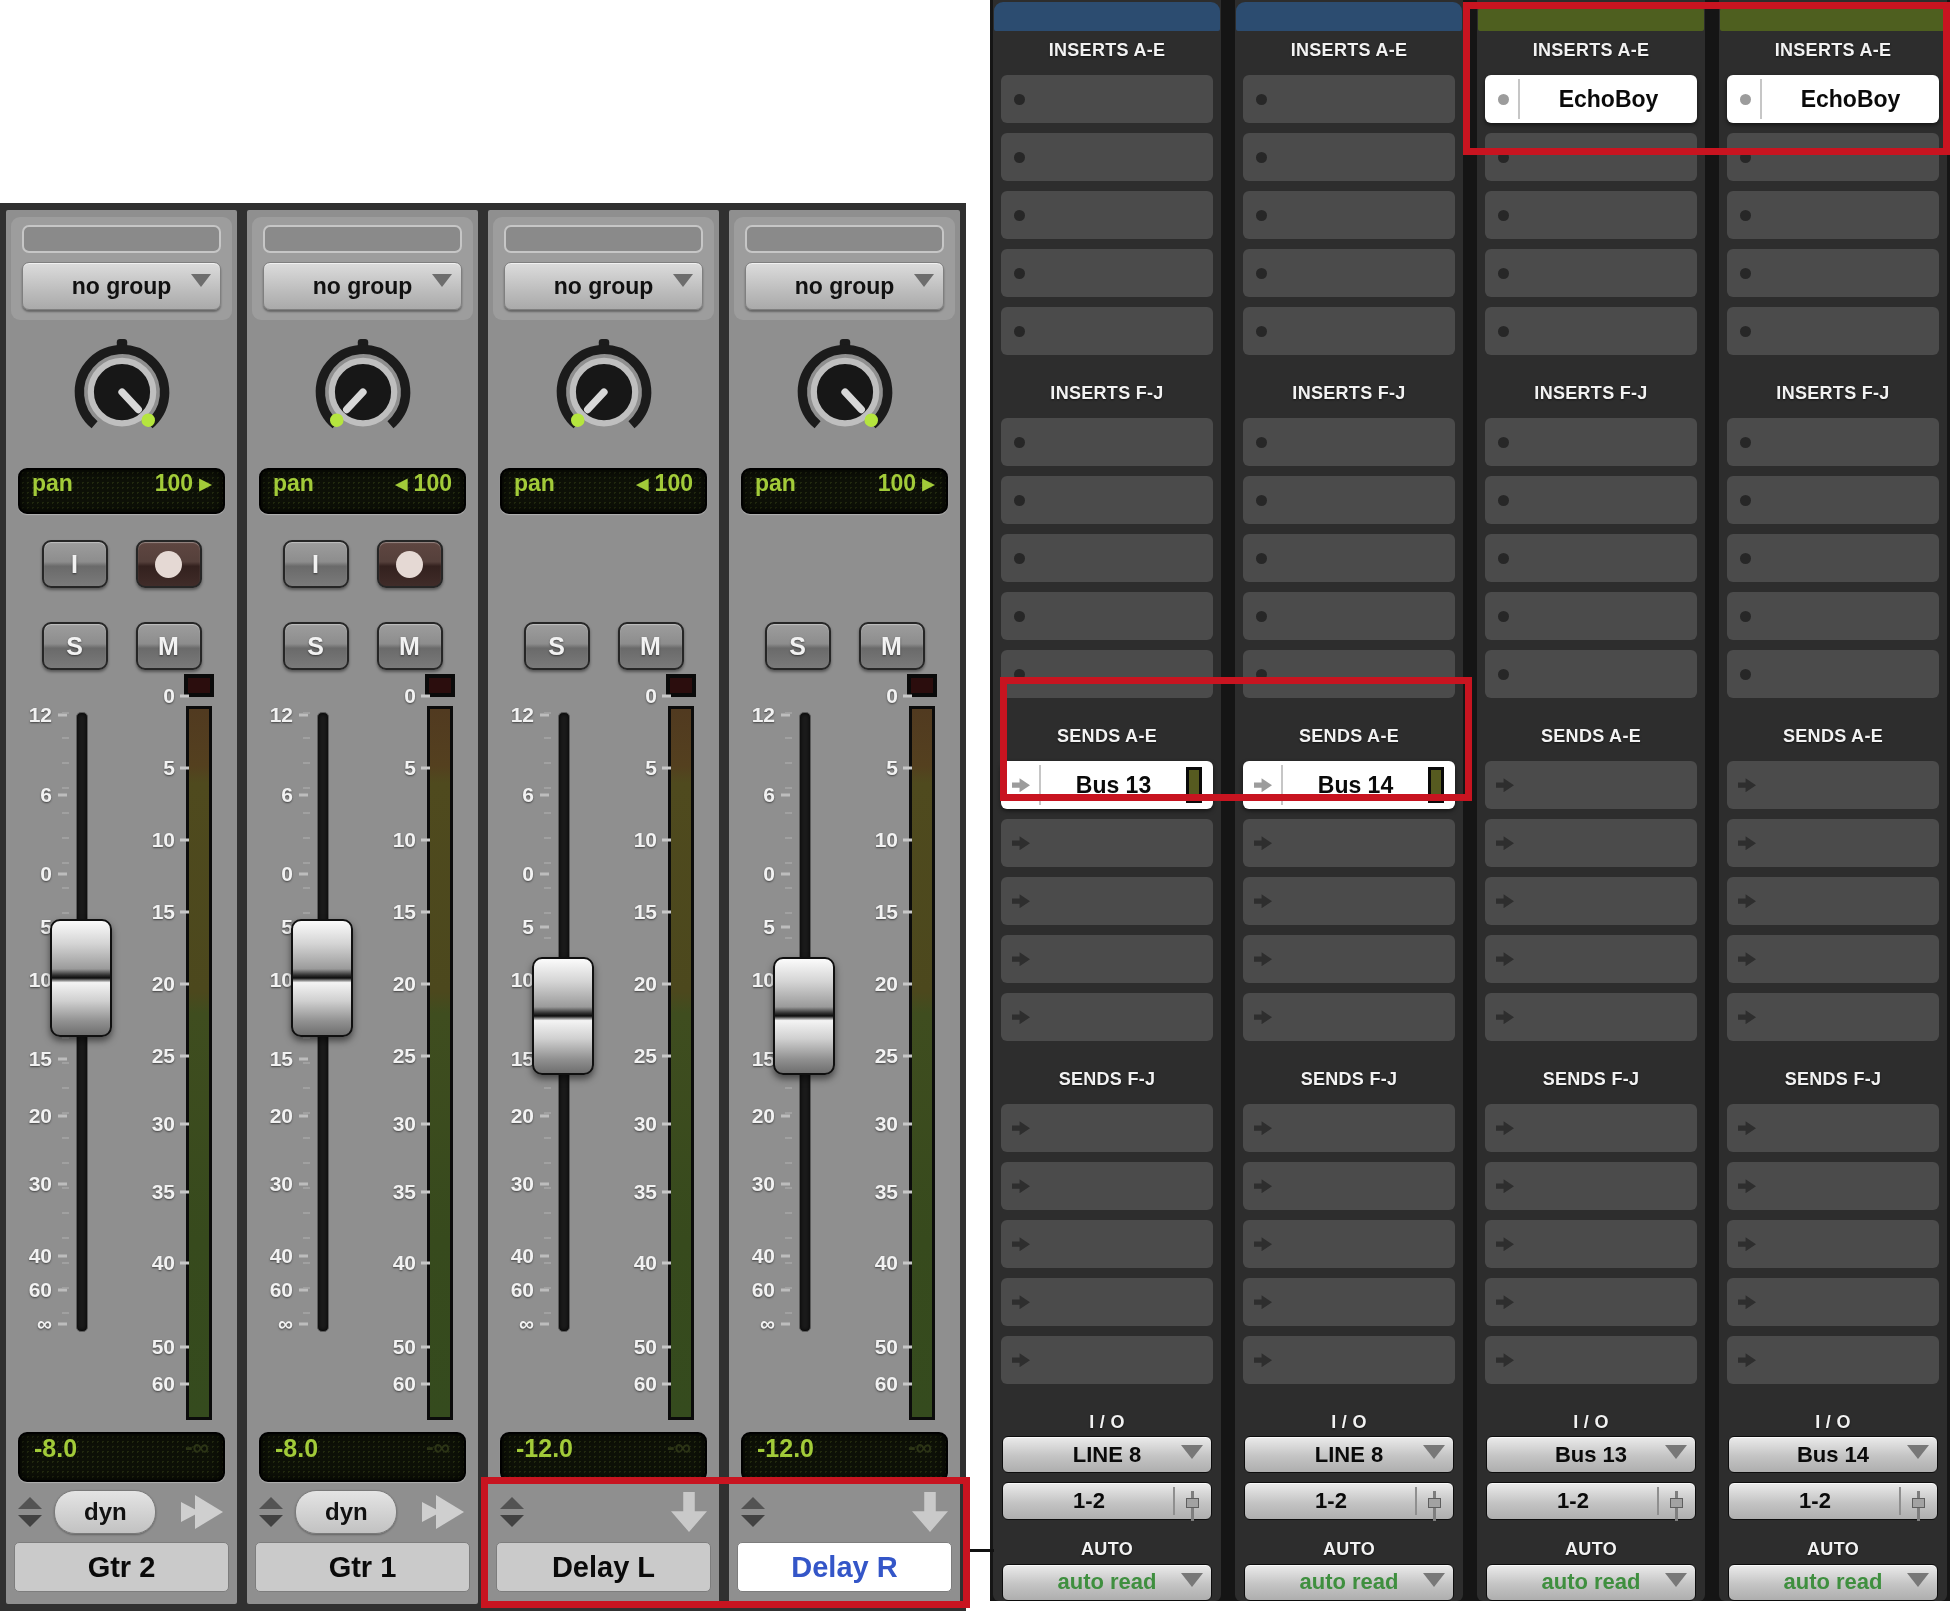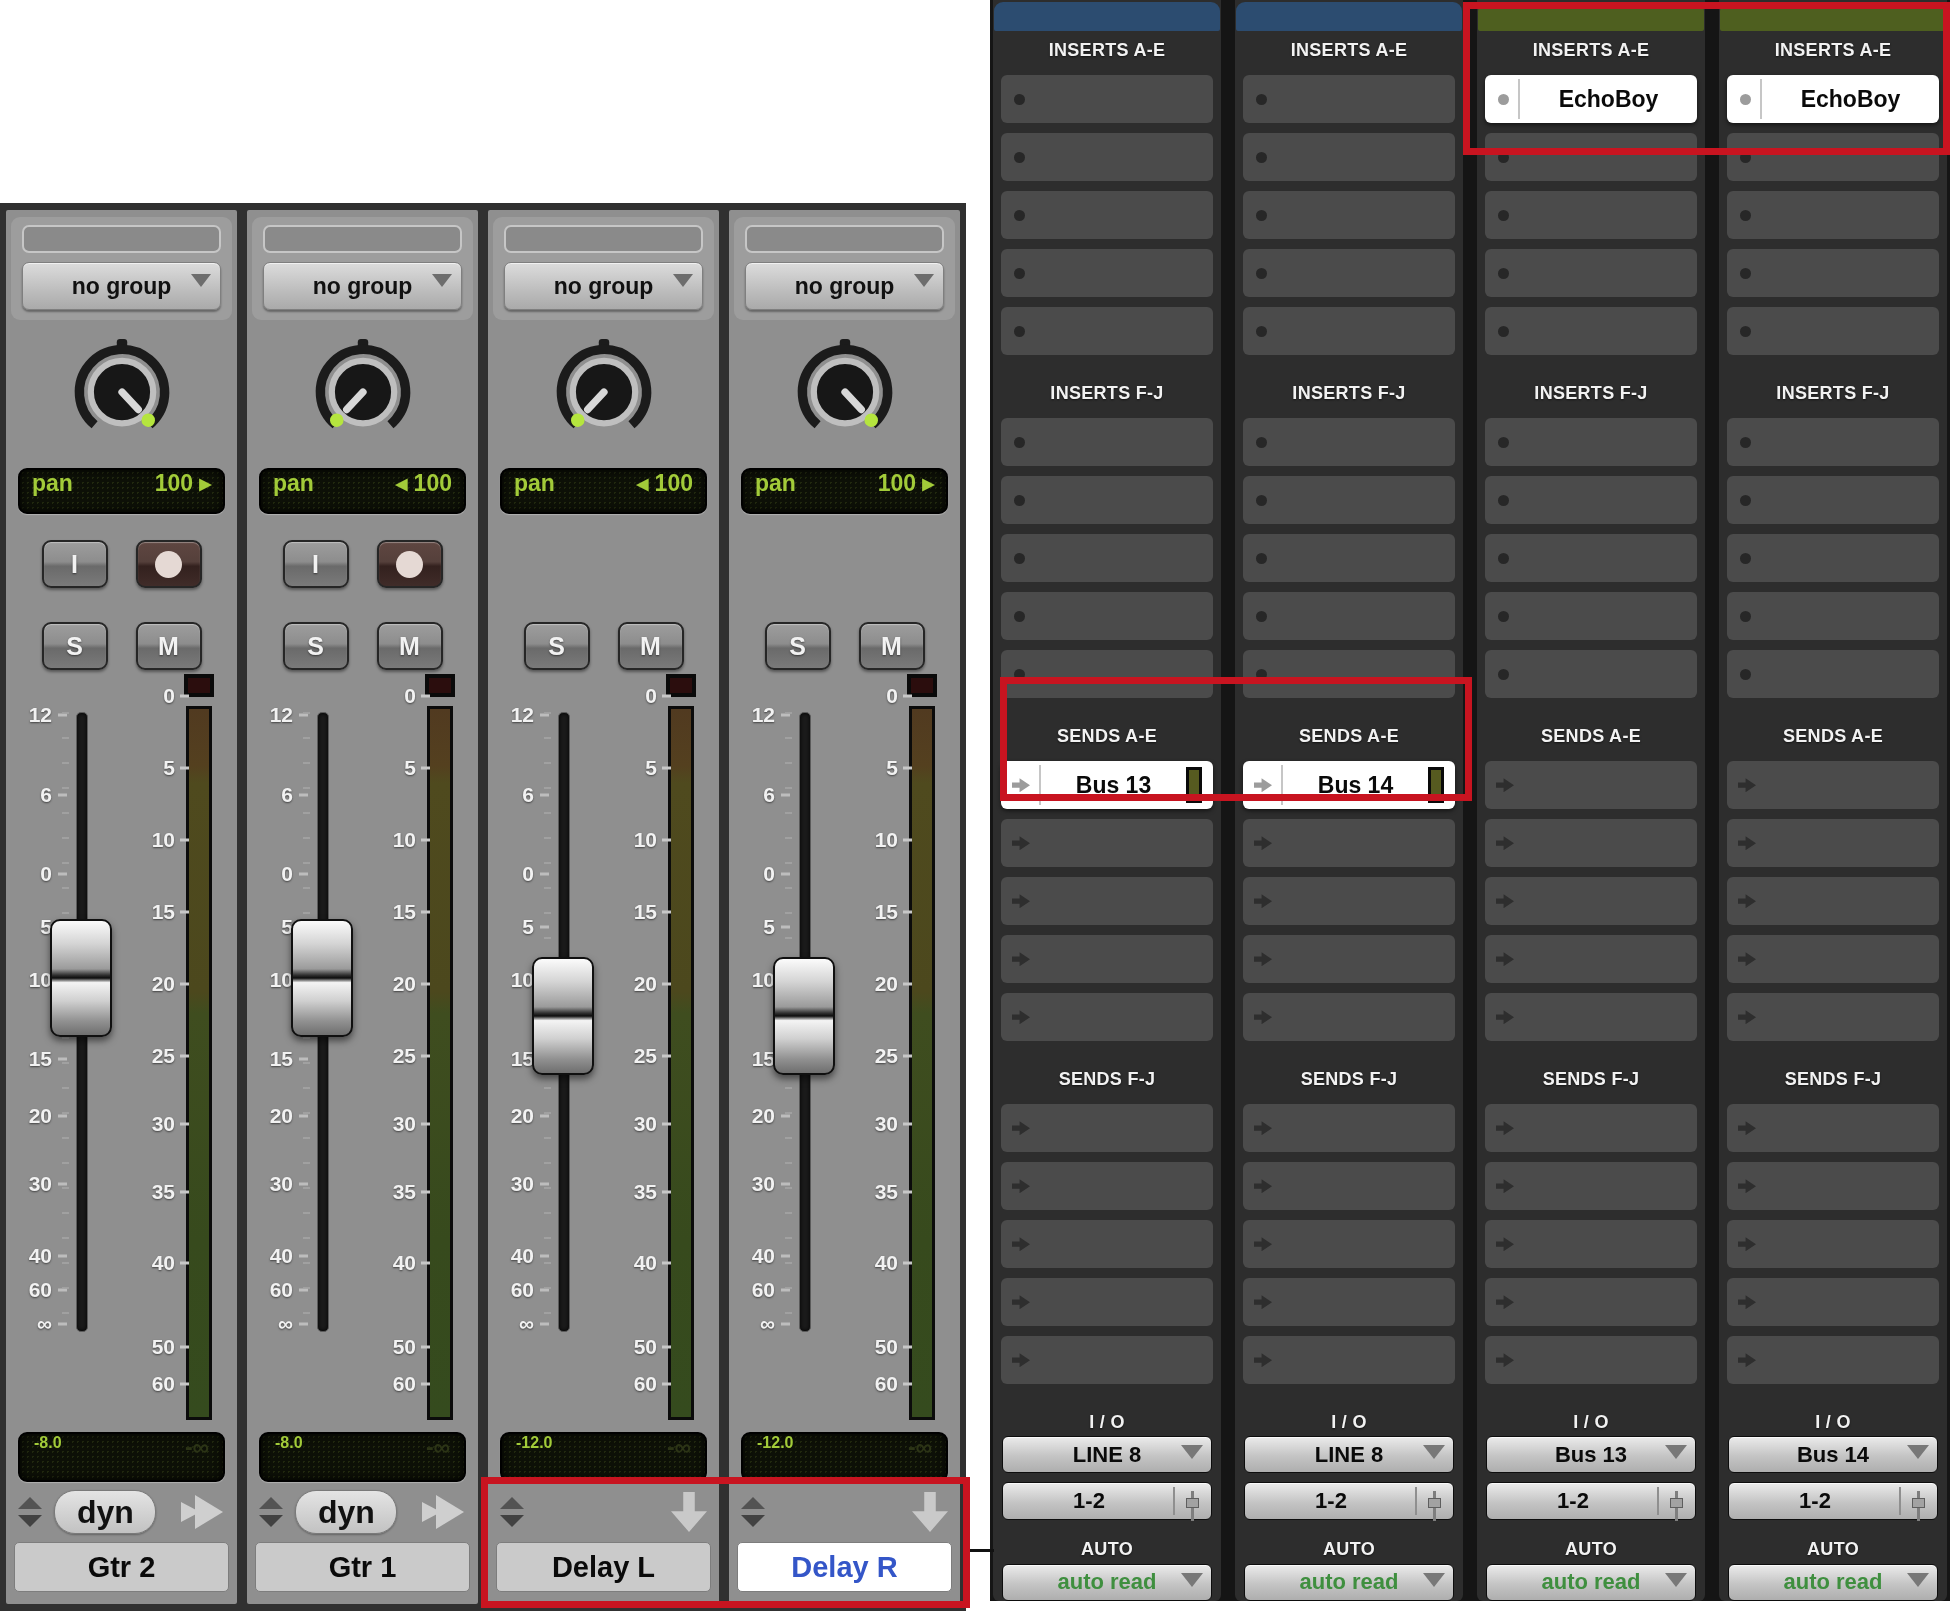--- a/index.html
+++ b/index.html
@@ -27,21 +27,21 @@
   .pointer-left{transform:rotate(43deg);transform-origin:50px 52px;}
   .pointer-right{transform:rotate(-43deg);transform-origin:50px 52px;}
 
   .lcd{background:#0d1007 radial-gradient(rgba(150,180,60,.15) 1px, transparent 1px);
        background-size:5px 5px;border:2px solid #000;border-radius:9px;
        display:flex;align-items:flex-start;justify-content:space-between;
        box-shadow:inset 0 0 8px #000, 0 1px 1px rgba(255,255,255,.3);}
   .pan-display{margin:8px 12px 0;height:42px;padding:0 12px;}
   .lcd .g-text{color:#a2cb39;font-weight:bold;font-size:23px;}
   .vol-display{margin:6px 12px 2px;height:46px;padding:0 14px;}
-  .vol-display .g-text{font-size:16px;}
+  .vol-display .g-text{font-size:25px;}
   .peak-text{color:#2c3416;font-weight:bold;font-size:23px;}
 
   .btn-row{display:flex;justify-content:center;gap:28px;}
   .btn-row.rec{margin-top:26px;}
   .btn-row.sm{margin-top:34px;}
   .aux .btn-row.rec{visibility:hidden;}
   .sq-btn{width:66px;height:48px;border-radius:9px;border:2px solid #262626;box-sizing:border-box;
           display:flex;align-items:center;justify-content:center;color:#f2f2f2;font-weight:bold;font-size:25px;
           background:linear-gradient(180deg,#9d9d9d 0%,#8d8d8d 45%,#6a6a6a 55%,#7a7a7a 100%);
           box-shadow:0 2px 3px rgba(0,0,0,.4), inset 0 1px 1px rgba(255,255,255,.35);
@@ -87,21 +87,21 @@
   .mscale span:nth-child(11){top:94.5%;}
 
   .dyn-row{height:56px;display:flex;align-items:center;padding:0 12px;}
   .nudge{display:flex;flex-direction:column;gap:6px;}
   .tri-up{width:0;height:0;border-left:12px solid transparent;border-right:12px solid transparent;
           border-bottom:12px solid #535353;}
   .tri-down{width:0;height:0;border-left:12px solid transparent;border-right:12px solid transparent;
             border-top:12px solid #424242;}
   .dyn-pill{margin:0 auto;width:100px;height:42px;border-radius:21px;border:1px solid #7a7a7a;
             background:linear-gradient(180deg,#e4e4e4,#c2c2c2);display:flex;align-items:center;justify-content:center;
-            font-weight:bold;font-size:32px;color:#111;box-shadow:0 1px 2px rgba(0,0,0,.3);}
+            font-weight:bold;font-size:24px;color:#111;box-shadow:0 1px 2px rgba(0,0,0,.3);}
   .aux .dyn-pill{visibility:hidden;}
   .icon-ffwd{position:relative;width:44px;height:34px;margin-left:auto;flex:none;}
   .icon-ffwd::before{content:"";position:absolute;left:14px;top:0;width:0;height:0;
                      border-left:28px solid #cfcfcf;border-top:17px solid transparent;border-bottom:17px solid transparent;}
   .icon-ffwd::after{content:"";position:absolute;left:0;top:7px;width:0;height:0;
                     border-left:19px solid #cfcfcf;border-top:10px solid transparent;border-bottom:10px solid transparent;}
   .icon-down{margin-left:auto;flex:none;width:36px;height:40px;background:#c9c9c9;
              clip-path:polygon(34% 0,66% 0,66% 48%,100% 48%,50% 100%,0 48%,34% 48%);}
 
   .name-plate{margin:2px 8px 12px;height:48px;background:#cacaca;border:1px solid #7d7d7d;border-radius:5px;

